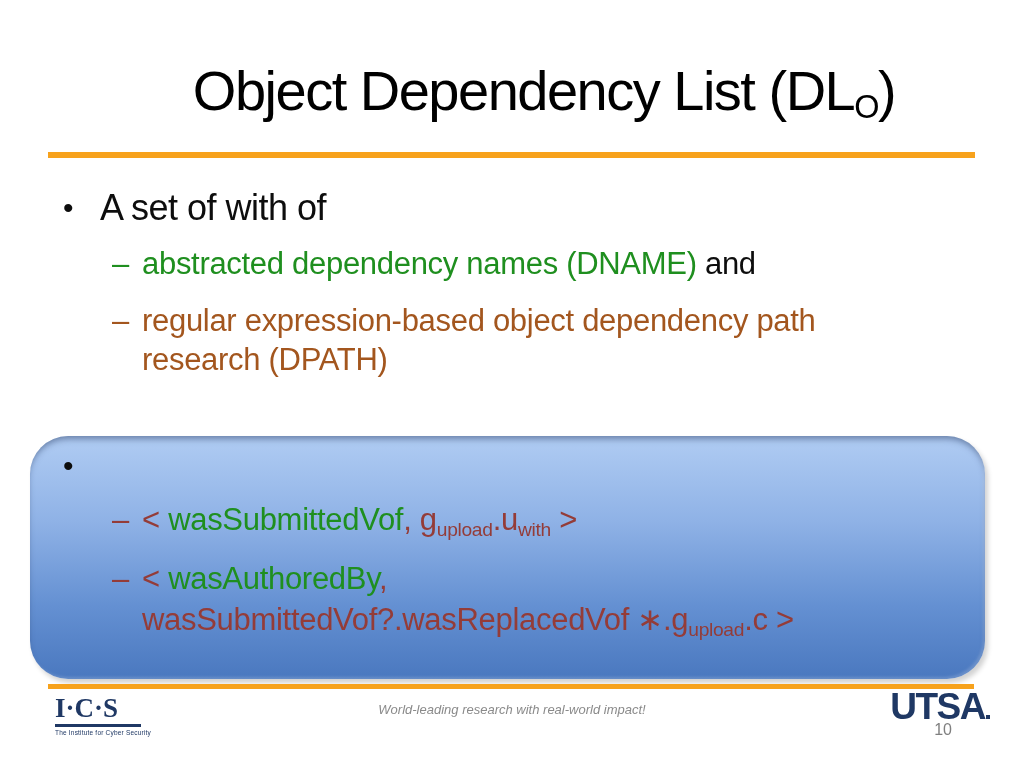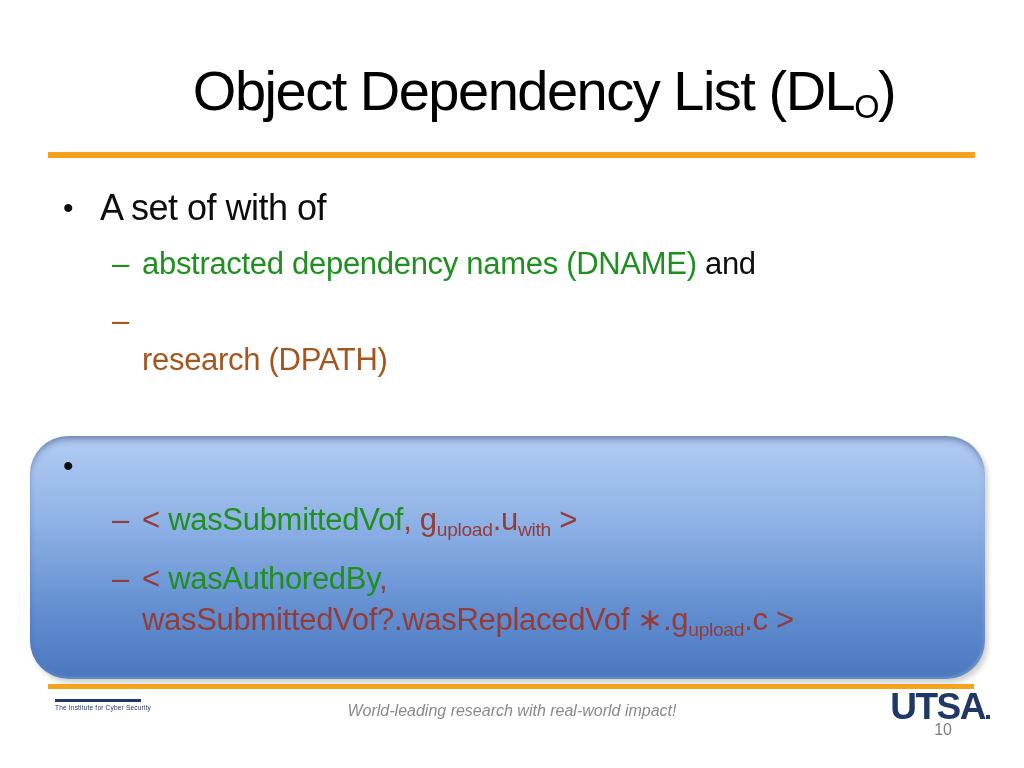--- a/index.html
+++ b/index.html
@@ -46,55 +46,56 @@
   .ex-item1{position:absolute;left:82px;top:64px;}
   .ex-item2{position:absolute;left:82px;top:122px;line-height:41px;}
   .l2 .subs{font-size:0.62em;top:0.3em;}
   
   .ics{position:absolute;left:55px;top:696px;width:130px;}
   .ics-text{font-family:"Liberation Serif","DejaVu Serif",serif;font-weight:700;
     color:#1F3864;font-size:27px;line-height:25px;letter-spacing:0;}
   .ics-line{width:86px;height:3px;background:#1F3864;margin-top:3px;}
   .ics-tagline{font-size:6.5px;color:#1F3864;margin-top:2px;letter-spacing:0.2px;}
   .tagline{position:absolute;left:0;top:702px;width:100%;text-align:center;
-    font-style:italic;color:#8a8a8a;font-size:16px;font-weight:500;}
+    font-style:italic;color:#8a8a8a;font-size:13px;font-weight:500;}
   .utsa{position:absolute;right:34px;top:690px;color:#1F3864;font-weight:700;
     font-size:37px;letter-spacing:-1.5px;line-height:34px;}
   .utsa-dot{display:inline-block;width:4px;height:4px;background:#1F3864;
     margin-left:1px;vertical-align:baseline;}
   .page-number{position:absolute;right:72px;top:721px;color:#7f7f7f;font-size:16px;margin-left:26px;}
 </style>
 </head>
 <body>
 
 <div class="slide">
 
   <h1 class="title"><span>Object Dependency List (DL</span><span class="subs">O</span><span>)</span></h1>
 
   <div class="rule rule-top"></div>
 
   <div class="row l1 b1"><span class="marker black">•</span><span class="black">A set of with of</span></div>
 
   <div class="row l2 s1"><span class="marker green">–</span><span><span class="green">abstracted dependency names (DNAME)</span><span class="black"> and</span></span></div>
 
-  <div class="row l2 s2"><span class="marker brown">–</span><span class="brown"><br><span>research (DPATH)</span></span></div>
+  <div class="row l2 s2"><span class="marker brown">–</span><span class="brown"><span>regular expression-based object dependency path</span><br><span>research (DPATH)</span></span></div>
 
   <div class="examples-box">
 
     <div class="row l1 ex-h"><span class="marker black">•</span></div>
 
     <div class="row l2 ex-item1"><span class="marker red">–</span><span><span class="red">&lt; </span><span class="green">wasSubmittedVof</span><span class="red">, </span><span class="red">g</span><span class="red subs">upload</span><span class="red">.</span><span class="red">u</span><span class="red subs">with</span><span class="red"> &gt;</span></span></div>
 
     <div class="row l2 ex-item2"><span class="marker red">–</span><span><span class="red">&lt; </span><span class="green">wasAuthoredBy</span><span class="red">,</span><br><span class="red">wasSubmittedVof?.wasReplacedVof ∗.g</span><span class="red subs">upload</span><span class="red">.c &gt;</span></span></div>
 
   </div>
 
   <div class="rule rule-bottom"></div>
 
   <div class="ics">
+    <div class="ics-text">I·C·S</div>
     <div class="ics-line"></div>
     <div class="ics-tagline">The Institute for Cyber Security</div>
   </div>
 
   <div class="tagline">World-leading research with real-world impact!</div>
 
   <div class="utsa"><span>UTSA</span><span class="utsa-dot"></span></div>
 
   <div class="page-number">10</div>
 

